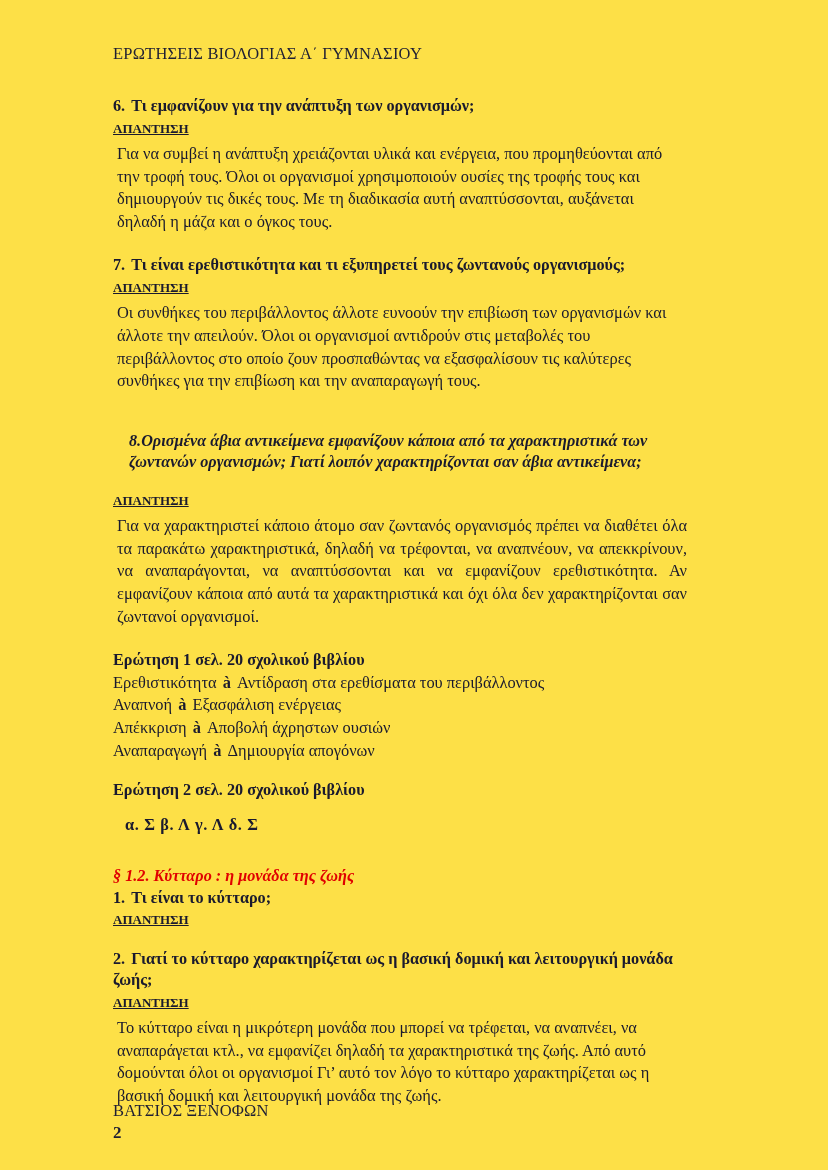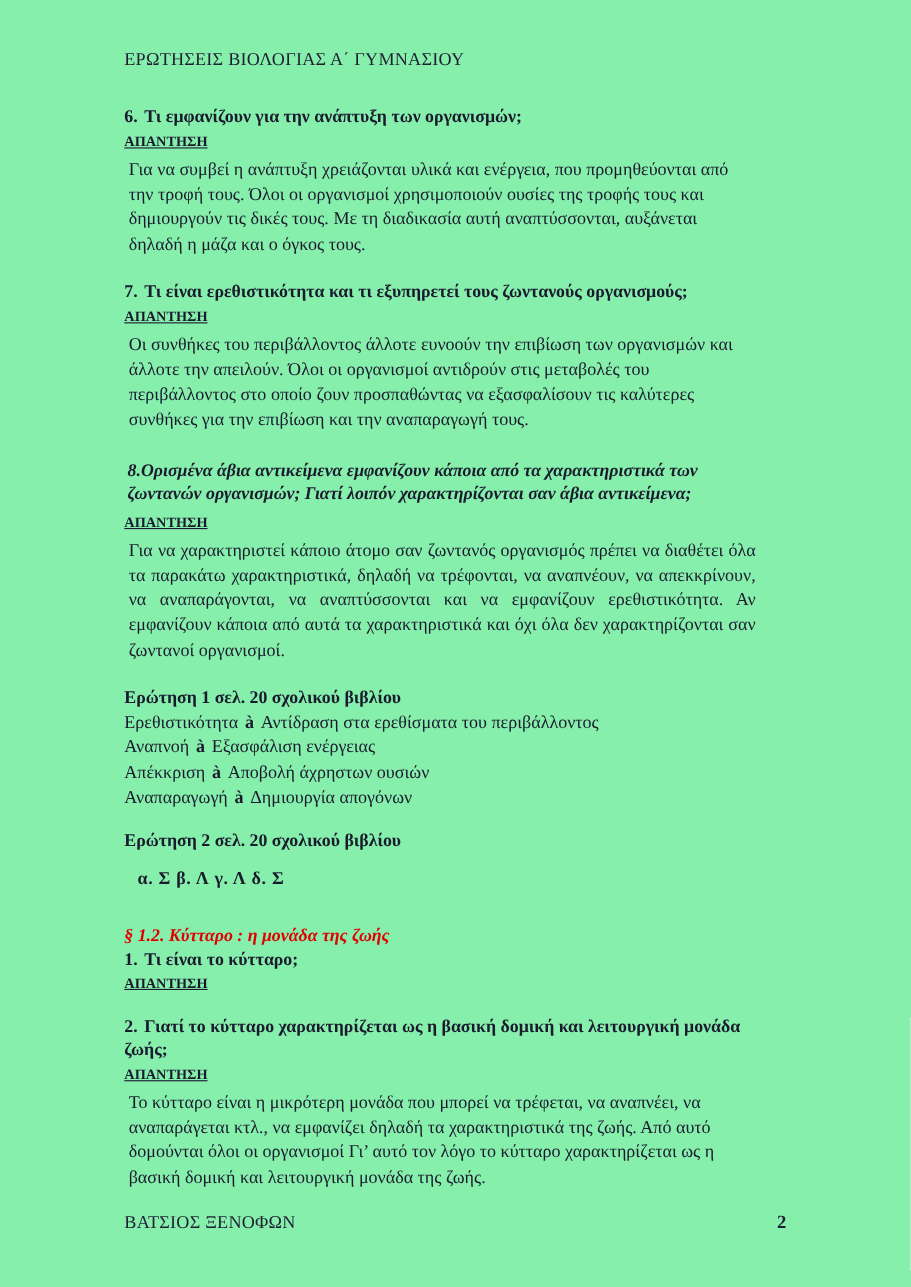--- a/index.html
+++ b/index.html
@@ -5,21 +5,21 @@
 <style>
   html, body {
     margin: 0;
     padding: 0;
     background: #ffffff;
   }
   .page {
     position: relative;
     width: 828px;
     height: 1170px;
-    background: #86efac;
+    background: #fde047;
     margin: 0 auto;
     box-sizing: border-box;
     font-family: "Liberation Serif", "DejaVu Serif", serif;
     color: #1a1a2e;
     overflow: hidden;
   }
 
   
   .running-head {
     position: absolute;
@@ -48,21 +48,21 @@
     margin: 0;
     text-indent: 0;
   }
   .q-head .qnum { margin-right: 6px; }
 
   .q-head-italic {
     font-size: 16.2px;
     line-height: 21.5px;
     font-weight: bold;
     font-style: italic;
-    margin: 3px;
+    margin: 16px;
   }
 
   .answer-label {
     font-size: 13px;
     line-height: 21.5px;
     font-weight: bold;
     text-decoration: underline;
     margin: 0;
     display: block;
     width: max-content;
@@ -109,20 +109,21 @@
     left: 113px;
     right: 113px;
     top: 1100px;
     display: flex;
     align-items: baseline;
     justify-content: space-between;
     font-size: 16.5px;
     line-height: 22px;
     letter-spacing: 0.2px;
     color: #1f1f33;
+    flex-direction: column;
   }
   .footer .pagenum {
     font-weight: bold;
     font-size: 17px;
   }
 </style>
 </head>
 <body>
 
 <div class="page">

